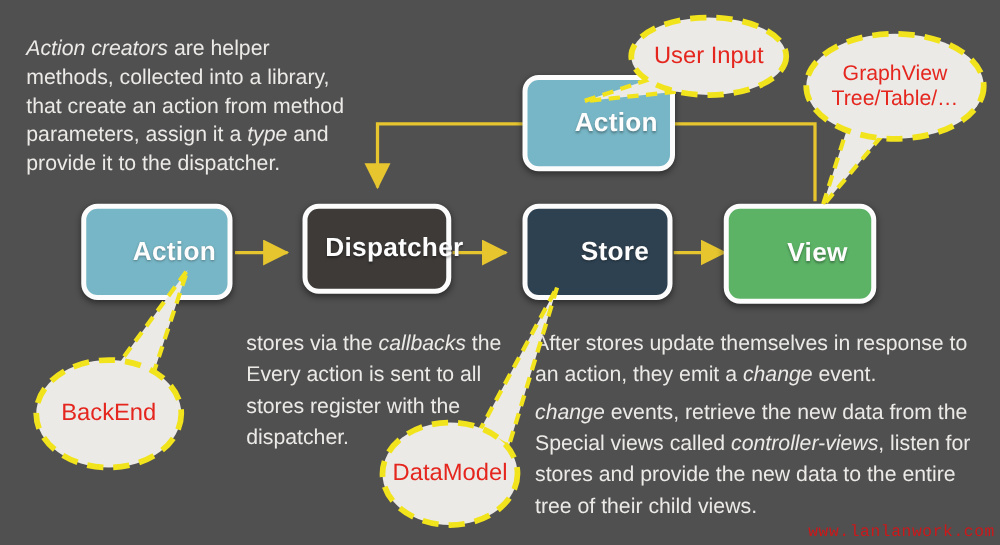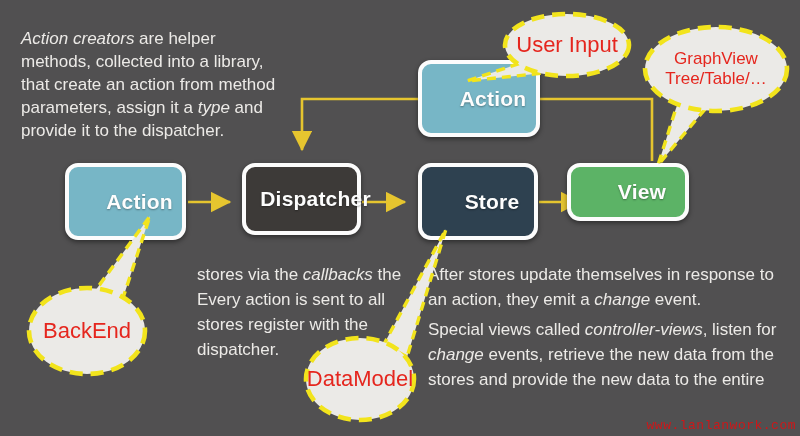--- a/index.html
+++ b/index.html
@@ -46,21 +46,21 @@
     color:var(--c-body_text,#eceae7);
     font-size:17px;line-height:25px;
   }
   .para.intro{line-height:23px;}
   .para .line{white-space:pre;}
   .it{font-style:italic;}
   .blabel{
     position:absolute;z-index:4;
     display:flex;align-items:center;justify-content:center;
     color:var(--c-bubble_text,#e5261e);
-    font-size:22px;text-align:center;
+    font-size:19px;text-align:center;
   }
   .blabel.gv{flex-direction:column;font-size:17px;line-height:20px;}
   .watermark{
     position:absolute;z-index:5;right:4px;bottom:3px;
     color:var(--c-watermark,#cd1719);
     font-family:"Liberation Mono", monospace;
     font-size:13px;letter-spacing:.5px;
   }
 </style>
 </head>
@@ -85,21 +85,21 @@
   </div>
   <div class="box" style="left:65px;top:163px;width:121px;height:77px;background:var(--c-box_blue);">
     <span class="boxlabel">Action</span>
   </div>
   <div class="box" style="left:242px;top:163px;width:119px;height:72px;background:var(--c-box_dark);">
     <span class="boxlabel">Dispatcher</span>
   </div>
   <div class="box" style="left:418px;top:163px;width:120px;height:77px;background:var(--c-box_navy);">
     <span class="boxlabel">Store</span>
   </div>
-  <div class="box" style="left:567px;top:163px;width:122px;height:58px;background:var(--c-box_green);">
+  <div class="box" style="left:579px;top:163px;width:122px;height:80px;background:var(--c-box_green);">
     <span class="boxlabel">View</span>
   </div>
 
   <svg class="layer bubbles-layer" width="800" height="436">
     <g>
       <polygon class="tail" points="524,62 554,72 467,81"></polygon>
       <ellipse class="bshape" cx="567" cy="45" rx="62" ry="31"></ellipse>
     </g>
     <g>
       <polygon class="tail" points="678,102 706,108 658,165"></polygon>
@@ -134,19 +134,20 @@
       <div class="line"><span>stores via the </span><span class="it">callbacks</span><span> the</span></div>
       <div class="line"><span>Every action is sent to all</span></div>
       <div class="line"><span>stores register with the</span></div>
       <div class="line"><span>dispatcher.</span></div>
     </div>
   <div class="para" style="left:428px;top:262px;">
       <div class="line"><span>After stores update themselves in response to</span></div>
       <div class="line"><span>an action, they emit a </span><span class="it">change</span><span> event.</span></div>
     </div>
   <div class="para" style="left:428px;top:317px;">
+      <div class="line"><span class="it">change</span><span> events, retrieve the new data from the</span></div>
       <div class="line"><span>Special views called </span><span class="it">controller-views</span><span>, listen for</span></div>
-      <div class="line"><span class="it">change</span><span> events, retrieve the new data from the</span></div>
       <div class="line"><span>stores and provide the new data to the entire</span></div>
+      <div class="line"><span>tree of their child views.</span></div>
     </div>
 
   <div class="watermark">www.lanlanwork.com</div>
 </div>
 
 </body></html>

